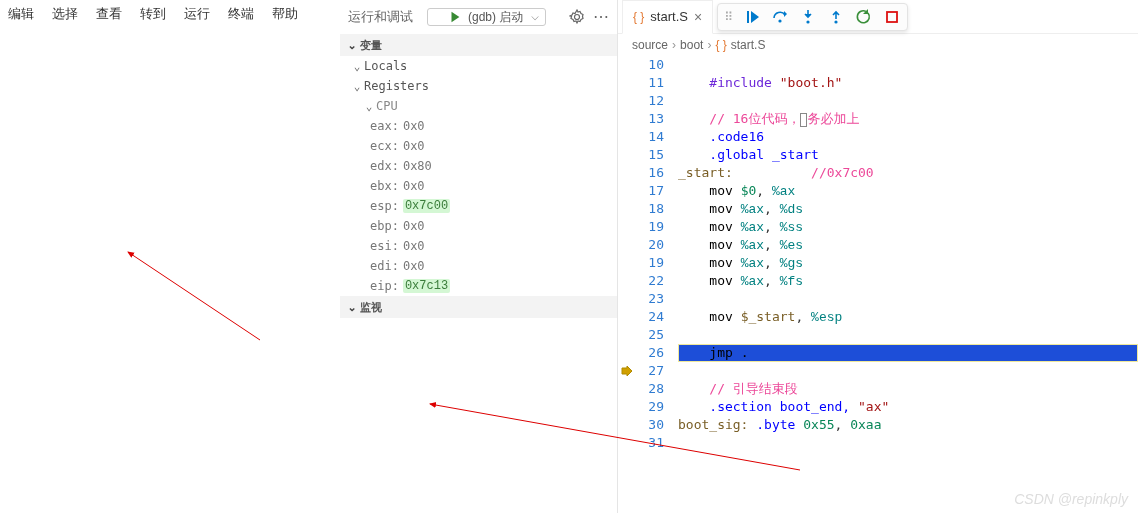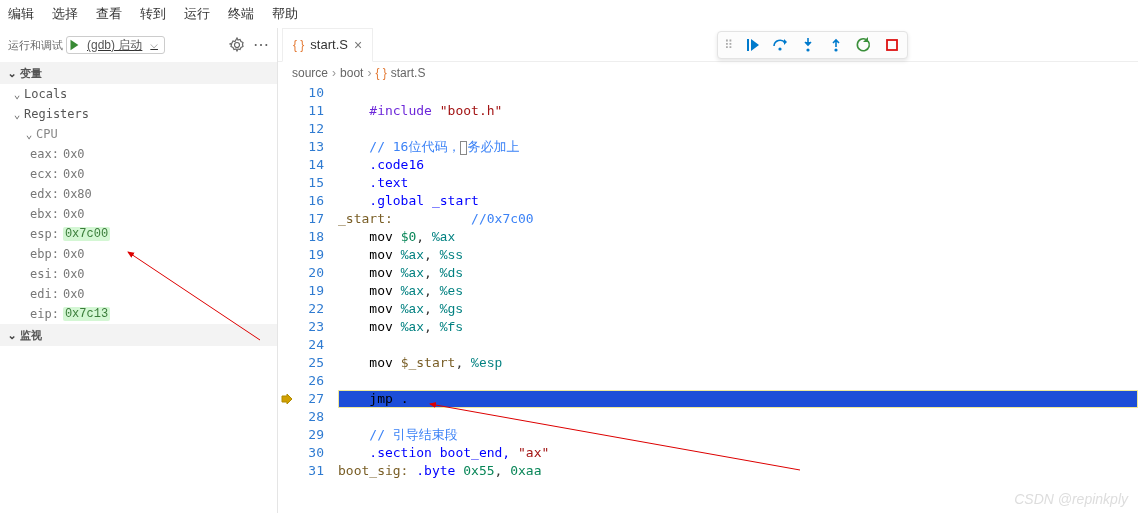--- a/index.html
+++ b/index.html
@@ -1,27 +1,27 @@
 <!DOCTYPE html>
 <html><head>
 <meta charset="utf-8">
 <style>
   * { box-sizing: border-box; margin: 0; padding: 0; }
   html, body { width: 1138px; height: 513px; font-family: -apple-system, "Segoe UI", Arial, sans-serif; font-size: 13px; color: #333; background: #fff; overflow: hidden; }
-  .root { display: flex; flex-direction: column; width: 100%; height: 100%; position: relative; }
+  .root { display: flex; width: 100%; height: 100%; position: relative; gap: 16px; }
   
   .menubar { display: flex; align-items: center; height: 28px; padding: 0 8px; border-bottom: 0px solid #eee; }
   .menubar span { margin-right: 18px; cursor: default; color: #333; }
   
   .main { flex: 1; display: flex; min-height: 0; }
   
   .sidebar { width: 278px; display: flex; flex-direction: column; border-right: 1px solid #e5e5e5; }
   .sb-toolbar { display: flex; align-items: center; height: 34px; padding: 0 8px; }
-  .sb-label { font-size: 11px; color: #666; margin-right: 3px; }
-  .launch { display: flex; align-items: center; border: 1px solid #ccc; border-radius: 3px; height: 18px; padding: 0 2px 0 0; text-decoration: underline; }
+  .sb-label { font-size: 13px; color: #666; margin-right: 14px; }
+  .launch { display: flex; align-items: center; border: 1px solid #ccc; border-radius: 3px; height: 18px; padding: 0 2px 0 20px; }
   .play-ico { width: 14px; height: 14px; color: #388a34; margin-right: 2px; }
   .launch-sel { font-size: 12px; color: #555; padding: 0 4px; }
   .chev { color: #888; font-size: 10px; padding: 0 4px; }
   .sb-actions { margin-left: auto; display: flex; gap: 8px; color: #666; }
   .sb-actions svg, .sb-actions .dots { width: 16px; height: 16px; }
   .dots { font-size: 16px; line-height: 16px; letter-spacing: 1px; color: #666; }
   
   .section-hdr { display: flex; align-items: center; height: 22px; padding: 0 6px; background: #f3f3f3; font-size: 11px; font-weight: 700; color: #555; cursor: default; }
   .section-hdr .tw { width: 12px; text-align: center; margin-right: 2px; color: #444; }
   .tree { font-family: Consolas, Menlo, monospace; font-size: 12px; }
@@ -52,21 +52,21 @@
   
   .code-wrap { flex: 1; display: flex; overflow: hidden; font-family: Consolas, Menlo, monospace; font-size: 13px; position: relative; }
   .break-col { width: 18px; }
   .gutter { width: 42px; text-align: right; color: #999; }
   .gutter .ln { height: 18px; line-height: 18px; padding-right: 14px; color: #2f7bd1; }
   .code { flex: 1; position: relative; }
   .code .line { height: 18px; line-height: 18px; white-space: pre; }
   .code .hl-line { background: #1d4ed8; box-shadow: inset 0 0 0 1px #efe89a; }
   .break-col .bprow { height: 18px; display: flex; align-items: center; justify-content: center; }
   
-  .s-comm { color: #3b82f6; }
+  .s-comm { color: #ec4899; }
   .s-kw  { color: #0000ff; }
   .s-reg { color: #008080; font-family: Liberation Mono, monospace; }
   .s-num { color: #098658; }
   .s-str { color: #a31515; }
   .s-dir { color: #6d28d9; }
   .s-def { color: #000; }
   .s-lab { color: #795e26; }
   .cursor-box { border: 1px solid #888; display: inline-block; width: 7px; height: 14px; vertical-align: middle; }
   
   .watermark { position: absolute; right: 10px; bottom: 6px; color: #ddd; font-size: 14px; font-style: italic; pointer-events: none; }
@@ -280,26 +280,25 @@
             <div class="ln">29</div>
             <div class="ln">30</div>
             <div class="ln">31</div>
           </div>
         <div class="code" id="code">
             <div class="line"></div>
             <div class="line"><span class="">    </span><span class="s-dir">#include </span><span class="s-str">"boot.h"</span></div>
             <div class="line"></div>
             <div class="line"><span class="">    </span><span class="s-comm">// 16位代码，</span><span class="cursor-box"></span><span class="s-comm">务必加上</span></div>
             <div class="line"><span class="s-kw">    .code16</span></div>
-            <div class="line"><span class="s-kw">    .text</span></div>
             <div class="line"><span class="s-kw">    .global _start</span></div>
             <div class="line"><span class="s-lab">_start:</span><span class="">          </span><span class="s-comm">//0x7c00</span></div>
             <div class="line"><span class="s-def">    mov </span><span class="s-num">$0</span><span class="">, </span><span class="s-reg">%ax</span></div>
+            <div class="line"><span class="s-def">    mov </span><span class="s-reg">%ax</span><span class="">, </span><span class="s-reg">%ds</span></div>
             <div class="line"><span class="s-def">    mov </span><span class="s-reg">%ax</span><span class="">, </span><span class="s-reg">%ss</span></div>
-            <div class="line"><span class="s-def">    mov </span><span class="s-reg">%ax</span><span class="">, </span><span class="s-reg">%ds</span></div>
             <div class="line"><span class="s-def">    mov </span><span class="s-reg">%ax</span><span class="">, </span><span class="s-reg">%es</span></div>
             <div class="line"><span class="s-def">    mov </span><span class="s-reg">%ax</span><span class="">, </span><span class="s-reg">%gs</span></div>
             <div class="line"><span class="s-def">    mov </span><span class="s-reg">%ax</span><span class="">, </span><span class="s-reg">%fs</span></div>
             <div class="line"></div>
             <div class="line"><span class="s-def">    mov </span><span class="s-lab">$_start</span><span class="">, </span><span class="s-reg">%esp</span></div>
             <div class="line"></div>
             <div class="line hl-line"><span class="s-def">    jmp </span><span class="s-def">.</span></div>
             <div class="line"></div>
             <div class="line"><span class="">    </span><span class="s-comm">// 引导结束段</span></div>
             <div class="line"><span class="s-kw">    .section boot_end, </span><span class="s-str">"ax"</span></div>

